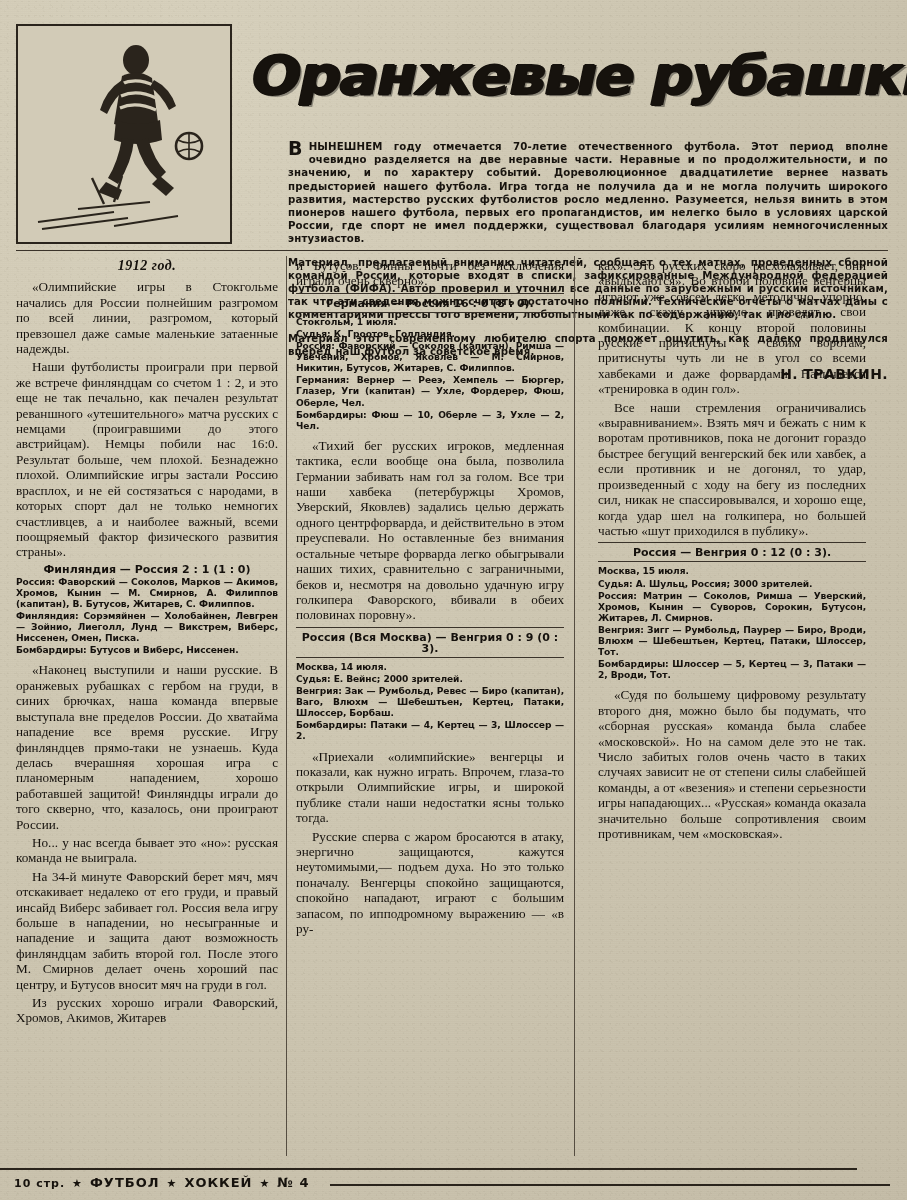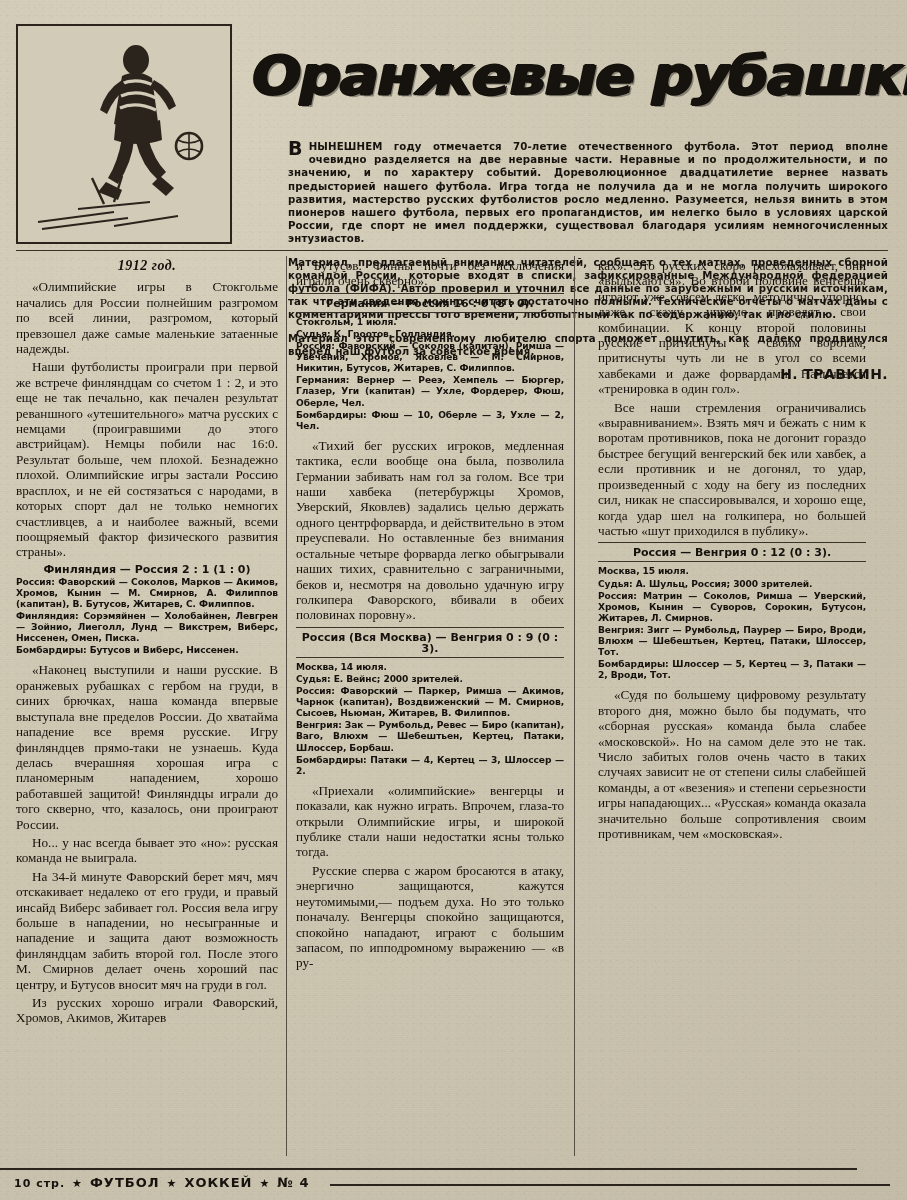--- a/index.html
+++ b/index.html
@@ -258,21 +258,20 @@
     </div>
 
     <p>«Тихий бег русских игроков, медленная тактика, если вообще она была, позволила Германии забивать нам гол за голом. Все три наши хавбека (петербуржцы Хромов, Уверский, Яковлев) задались целью держать одного центрфорварда, и действительно в этом преуспевали. Но оставленные без внимания остальные четыре форварда легко обыгрывали наших тихих, сравнительно с заграничными, беков и, несмотря на довольно удачную игру голкипера Фаворского, вбивали в обеих половинах поровну».</p>
 
     <div class="matchbox">
       <div class="rule-thin"></div>
       <div class="mtitle">Россия (Вся Москва) — Венгрия 0 : 9 (0 : 3).</div>
       <div class="rule-thin"></div>
       <div class="mline">Москва, 14 июля.</div>
       <div class="mline">Судья: Е. Вейнс; 2000 зрителей.</div>
-      <div class="mline">Россия: Фаворский — Паркер, Римша — Акимов, Чарнок (капитан), Воздвиженский — М. Смирнов, Сысоев, Ньюман, Житарев, В. Филиппов.</div>
       <div class="mline">Венгрия: Зак — Румбольд, Ревес — Биро (капитан), Ваго, Влюхм — Шебештьен, Кертец, Патаки, Шлоссер, Борбаш.</div>
       <div class="mline">Бомбардиры: Патаки — 4, Кертец — 3, Шлоссер — 2.</div>
     </div>
 
     <p>«Приехали «олимпийские» венгерцы и показали, как нужно играть. Впрочем, глаза-то открыли Олимпийские игры, и широкой публике стали наши недостатки ясны только тогда.</p>
     <p>Русские сперва с жаром бросаются в атаку, энергично защищаются, кажутся неутомимыми,— подъем духа. Но это только поначалу. Венгерцы спокойно защищаются, спокойно нападают, играют с большим запасом, по ипподромному выражению — «в ру-</p>
   </div>
 
   <div class="col" id="col3">
     <p class="noind">ках». Это русских скоро расхолаживает, они «выдыхаются». Во второй половине венгерцы играют уже совсем легко, методично, упорно, даже, скажу, упрямо проводят свои комбинации. К концу второй половины русские притиснуты к своим воротам, притиснуты чуть ли не в угол со всеми хавбеками и даже форвардами. Начинается «тренировка в один гол».</p>

